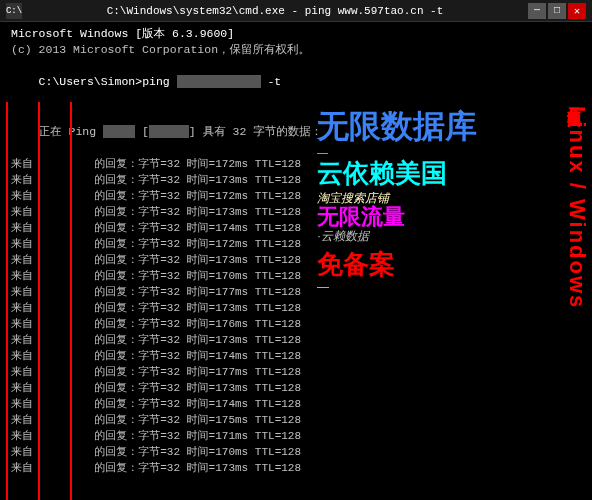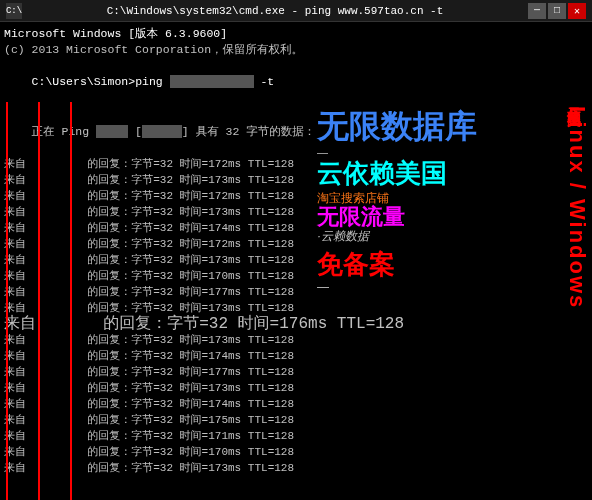--- a/index.html
+++ b/index.html
@@ -53,21 +53,21 @@
       background: #555;
     }
     .tb-btn.close { background: #c00; }
 
     
     .cmd-body {
       background: #000;
       color: #c0c0c0;
       font-size: 11.5px;
       line-height: 16px;
-      padding: 4px 4px;
+      padding: 4px 11px;
       height: calc(500px - 22px);
       overflow: hidden;
       position: relative;
     }
 
     .cmd-line { white-space: pre; }
     .white { color: #ffffff; }
     .gray { color: #c0c0c0; }
 
     
@@ -118,21 +118,21 @@
       <div style="font-size: 11px; color: rgb(192, 192, 192); height: 16px; white-space: pre; display: flex; align-items: center;">来自 <span style="background:#555; padding:0 22px; margin:0 2px;"></span> 的回复：字节=32 时间=172ms TTL=128</div>
       <div style="font-size: 11px; color: rgb(192, 192, 192); height: 16px; white-space: pre; display: flex; align-items: center;">来自 <span style="background:#555; padding:0 22px; margin:0 2px;"></span> 的回复：字节=32 时间=173ms TTL=128</div>
       <div style="font-size: 11px; color: rgb(192, 192, 192); height: 16px; white-space: pre; display: flex; align-items: center;">来自 <span style="background:#555; padding:0 22px; margin:0 2px;"></span> 的回复：字节=32 时间=172ms TTL=128</div>
       <div style="font-size: 11px; color: rgb(192, 192, 192); height: 16px; white-space: pre; display: flex; align-items: center;">来自 <span style="background:#555; padding:0 22px; margin:0 2px;"></span> 的回复：字节=32 时间=173ms TTL=128</div>
       <div style="font-size: 11px; color: rgb(192, 192, 192); height: 16px; white-space: pre; display: flex; align-items: center;">来自 <span style="background:#555; padding:0 22px; margin:0 2px;"></span> 的回复：字节=32 时间=174ms TTL=128</div>
       <div style="font-size: 11px; color: rgb(192, 192, 192); height: 16px; white-space: pre; display: flex; align-items: center;">来自 <span style="background:#555; padding:0 22px; margin:0 2px;"></span> 的回复：字节=32 时间=172ms TTL=128</div>
       <div style="font-size: 11px; color: rgb(192, 192, 192); height: 16px; white-space: pre; display: flex; align-items: center;">来自 <span style="background:#555; padding:0 22px; margin:0 2px;"></span> 的回复：字节=32 时间=173ms TTL=128</div>
       <div style="font-size: 11px; color: rgb(192, 192, 192); height: 16px; white-space: pre; display: flex; align-items: center;">来自 <span style="background:#555; padding:0 22px; margin:0 2px;"></span> 的回复：字节=32 时间=170ms TTL=128</div>
       <div style="font-size: 11px; color: rgb(192, 192, 192); height: 16px; white-space: pre; display: flex; align-items: center;">来自 <span style="background:#555; padding:0 22px; margin:0 2px;"></span> 的回复：字节=32 时间=177ms TTL=128</div>
       <div style="font-size: 11px; color: rgb(192, 192, 192); height: 16px; white-space: pre; display: flex; align-items: center;">来自 <span style="background:#555; padding:0 22px; margin:0 2px;"></span> 的回复：字节=32 时间=173ms TTL=128</div>
-      <div style="font-size: 16px; color: rgb(192, 192, 192); height: 16px; white-space: pre; display: flex; align-items: center;">来自 <span style="background:#555; padding:0 22px; margin:0 2px;"></span> 的回复：字节=32 时间=176ms TTL=128</div>
+      <div style="font-size: 11px; color: rgb(192, 192, 192); height: 16px; white-space: pre; display: flex; align-items: center;">来自 <span style="background:#555; padding:0 22px; margin:0 2px;"></span> 的回复：字节=32 时间=176ms TTL=128</div>
       <div style="font-size: 11px; color: rgb(192, 192, 192); height: 16px; white-space: pre; display: flex; align-items: center;">来自 <span style="background:#555; padding:0 22px; margin:0 2px;"></span> 的回复：字节=32 时间=173ms TTL=128</div>
       <div style="font-size: 11px; color: rgb(192, 192, 192); height: 16px; white-space: pre; display: flex; align-items: center;">来自 <span style="background:#555; padding:0 22px; margin:0 2px;"></span> 的回复：字节=32 时间=174ms TTL=128</div>
       <div style="font-size: 11px; color: rgb(192, 192, 192); height: 16px; white-space: pre; display: flex; align-items: center;">来自 <span style="background:#555; padding:0 22px; margin:0 2px;"></span> 的回复：字节=32 时间=177ms TTL=128</div>
       <div style="font-size: 11px; color: rgb(192, 192, 192); height: 16px; white-space: pre; display: flex; align-items: center;">来自 <span style="background:#555; padding:0 22px; margin:0 2px;"></span> 的回复：字节=32 时间=173ms TTL=128</div>
       <div style="font-size: 11px; color: rgb(192, 192, 192); height: 16px; white-space: pre; display: flex; align-items: center;">来自 <span style="background:#555; padding:0 22px; margin:0 2px;"></span> 的回复：字节=32 时间=174ms TTL=128</div>
       <div style="font-size: 11px; color: rgb(192, 192, 192); height: 16px; white-space: pre; display: flex; align-items: center;">来自 <span style="background:#555; padding:0 22px; margin:0 2px;"></span> 的回复：字节=32 时间=175ms TTL=128</div>
       <div style="font-size: 11px; color: rgb(192, 192, 192); height: 16px; white-space: pre; display: flex; align-items: center;">来自 <span style="background:#555; padding:0 22px; margin:0 2px;"></span> 的回复：字节=32 时间=171ms TTL=128</div>
       <div style="font-size: 11px; color: rgb(192, 192, 192); height: 16px; white-space: pre; display: flex; align-items: center;">来自 <span style="background:#555; padding:0 22px; margin:0 2px;"></span> 的回复：字节=32 时间=170ms TTL=128</div>
       <div style="font-size: 11px; color: rgb(192, 192, 192); height: 16px; white-space: pre; display: flex; align-items: center;">来自 <span style="background:#555; padding:0 22px; margin:0 2px;"></span> 的回复：字节=32 时间=173ms TTL=128</div>
     </div>
@@ -141,21 +141,21 @@
     <div class="red-line-v" style="left: 6px;"></div>
     <div class="red-line-v" style="left: 38px;"></div>
     <div class="red-line-v" style="left: 70px;"></div>
   </div>
 
 
   <div style="position:absolute; right:105px; top:88px; width:170px; z-index:10; font-family:'Microsoft YaHei', 'SimHei', sans-serif;">
     <span style="font-size:32px; font-weight:bold; color:#3b82f6; line-height:1.0; display:block;">无限数据库</span>
     <span style="font-size:13px; color:#c0c0c0; display:block; margin-top:2px; font-size:11px;">—</span>
     <span style="font-size:26px; font-weight:bold; color:#00ffff; line-height:1.0; display:block;">云依赖美国</span>
-    <span style="font-size:13px; color:#f97316; display:block; font-size:12px; margin-top:4px;">淘宝搜索店铺</span>
+    <span style="font-size:13px; color:#fef9c3; display:block; font-size:12px; margin-top:4px;font-style:italic;">淘宝搜索店铺</span>
     <span style="font-size:22px; font-weight:bold; color:#ff00ff; line-height:1.0; display:block;">无限流量</span>
     <span style="font-size:12px; color:#c0c0c0; display:block;font-style:italic;">·云赖数据</span>
     <span style="font-size:26px; font-weight:bold; color:#ff0000; line-height:1.1; display:block; margin-top:6px;">免备案</span>
     <span style="font-size:12px; color:#c0c0c0; display:block;">—</span>
   </div>
 
   <div style="position:absolute; right:4px; top:75px; z-index:10; font-family:'Microsoft YaHei', 'SimHei', sans-serif;">
     <div style="writing-mode:vertical-rl; text-orientation:mixed; font-size:14px; font-weight:bold; color:#ff0000; letter-spacing:1px; line-height:1.1;">
       云依赖美国
     </div>

